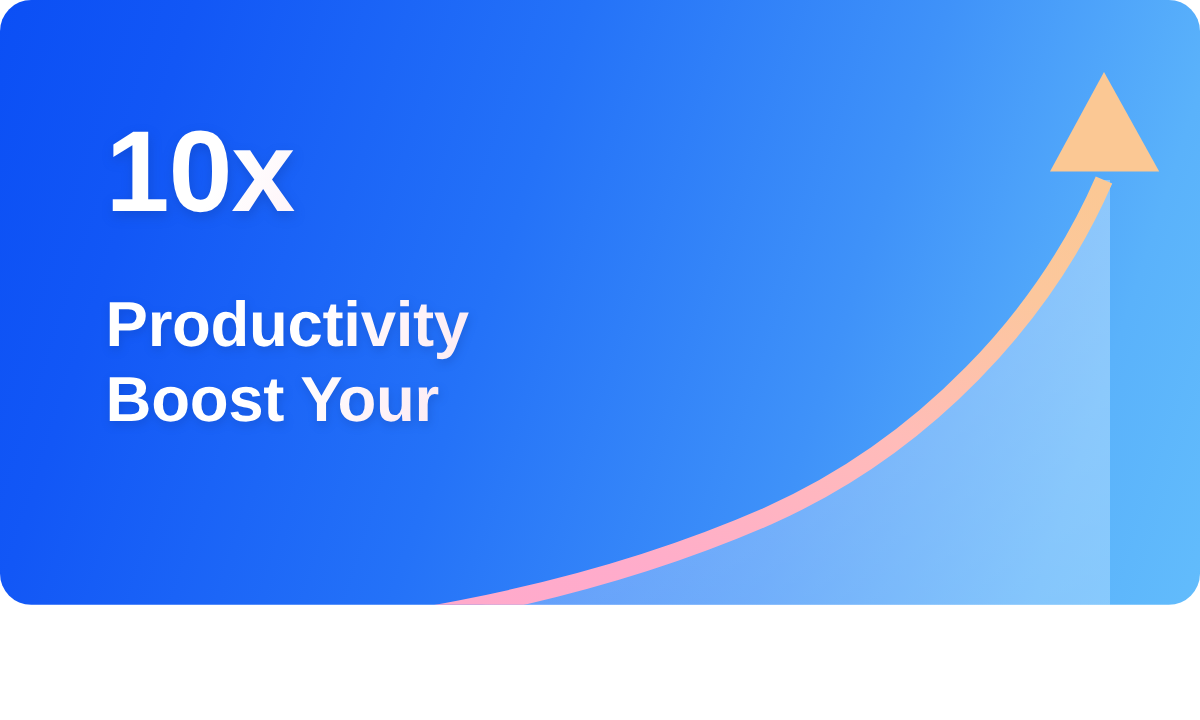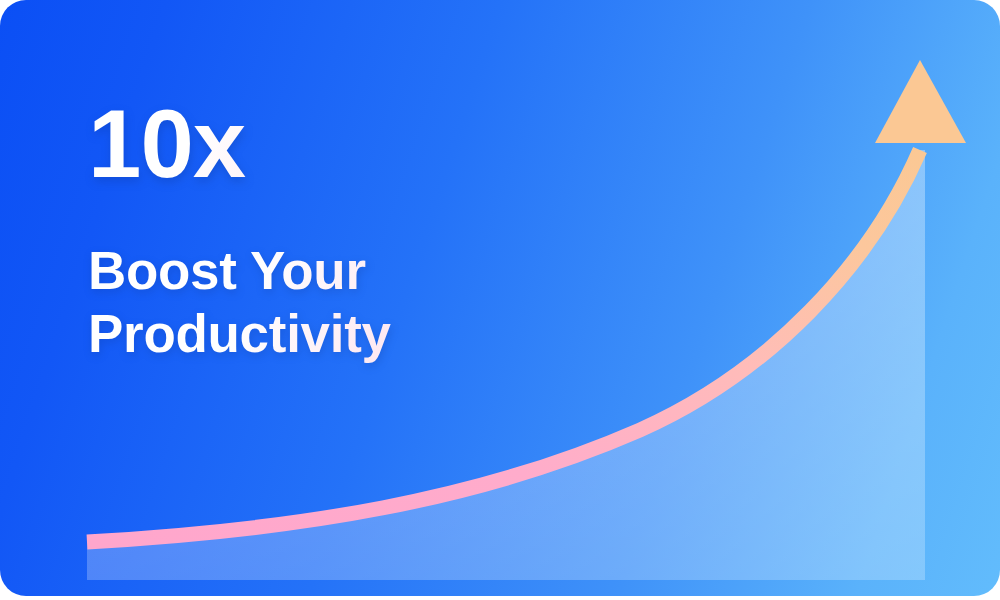--- a/index.html
+++ b/index.html
@@ -11,21 +11,21 @@
     width: 1000px;
     height: 600px;
     overflow: hidden;
     font-family: "Liberation Sans", sans-serif;
   }
 
   
   .banner {
     position: relative;
     width: 1000px;
-    height: 596px;
+    height: 504px;
     border-radius: 26px;
     overflow: hidden;
     background: linear-gradient(108deg,
                 #0b4ff5 0%,
                 #1257f6 14%,
                 #2472f8 42%,
                 #3f92f9 68%,
                 #5ab2fb 88%,
                 #62bcfc 100%);
   }
@@ -113,18 +113,18 @@
                C 300 530, 480 500, 640 430
                C 770 372, 870 265, 920 150" fill="none" stroke="url(#curveGrad)" stroke-width="15" stroke-linecap="butt"></path>
 
       <polygon points="920,60 966,143 875,143" fill="#fbc894"></polygon>
     </g>
   </svg>
 
   <div class="copy">
     <h1 class="headline">10x</h1>
     <h2 class="subhead">
+      <span class="line">Productivity</span>
       <span class="line">Boost Your</span>
-      <span class="line">Productivity</span>
     </h2>
   </div>
 
 </div>
 
 </body></html>

